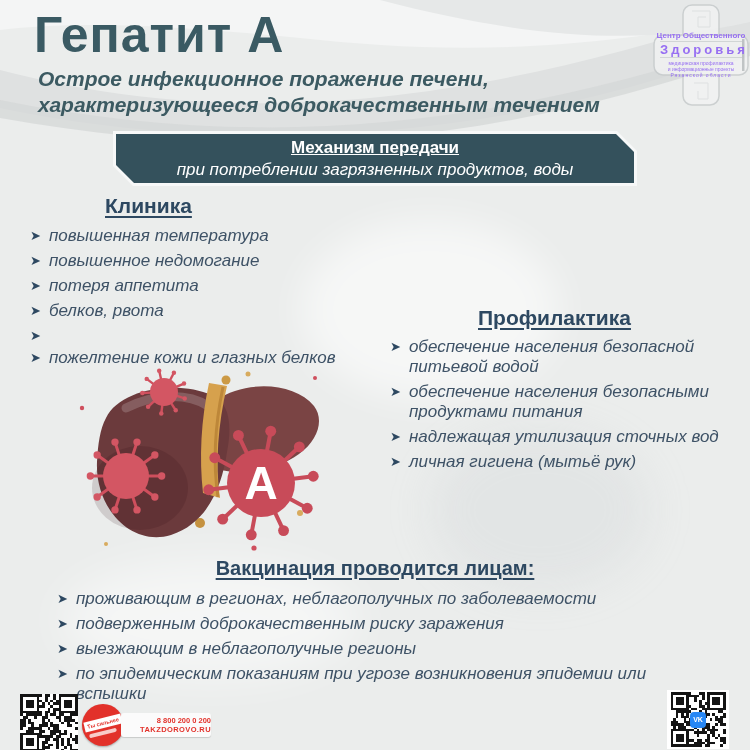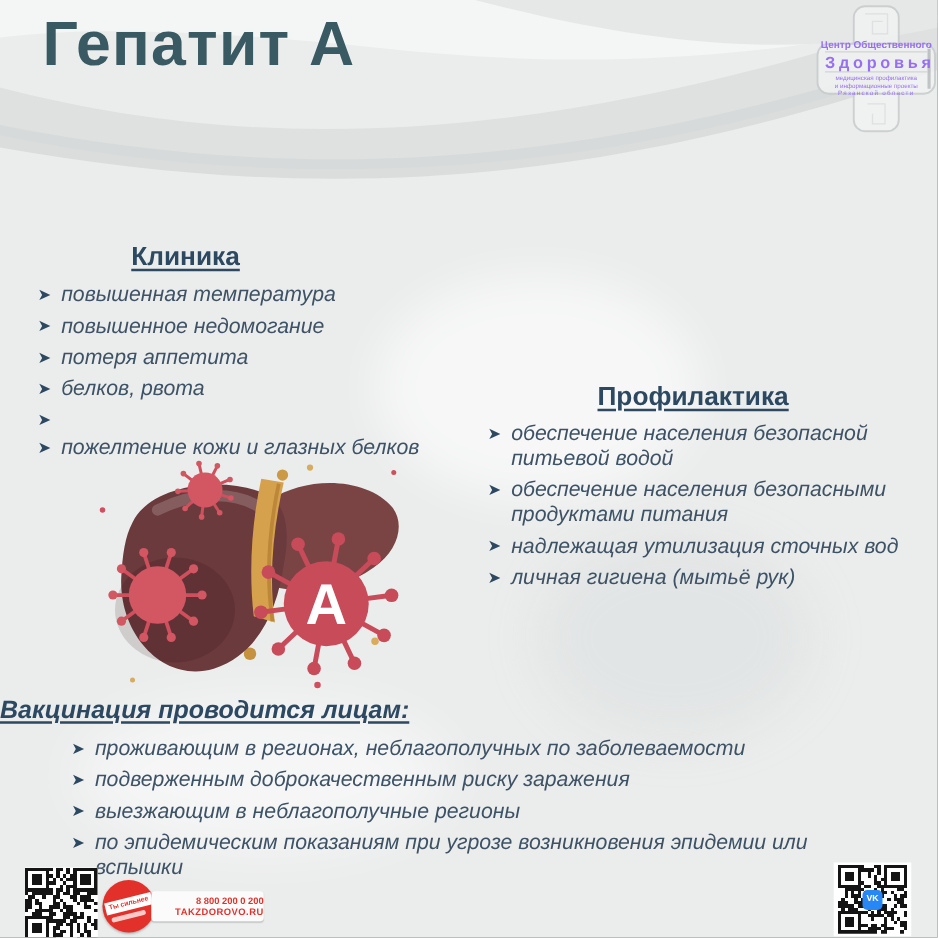--- a/index.html
+++ b/index.html
@@ -45,21 +45,21 @@
   }
   .banner-inner .b1{font-size:17px;font-weight:bold;text-decoration:underline;}
   .banner-inner .b2{font-size:17px;font-style:italic;margin-top:2px;}
   
   .sec-head{
     position:absolute;font-size:21px;font-weight:bold;color:#2d4861;
     text-decoration:underline;text-underline-offset:3px;
   }
   #clinic-head{left:105px;top:194px;}
   #prevention-head{left:478px;top:306px;}
-  #vacc-head{left:0;right:0;top:557px;text-align:left;font-size:20px;font-style:italic;}
+  #vacc-head{left:0;right:0;top:557px;text-align:center;font-size:20px;}
   
   .blist{position:absolute;margin:0;padding:0;list-style:none;}
   .blist li{display:flex;align-items:flex-start;margin-bottom:5px;}
   .blist .arr{color:#2d4861;font-size:13px;margin:2px 8px 0 0;flex:0 0 auto;font-style:normal;}
   .blist .txt{font-size:17px;font-style:italic;color:#3e5266;line-height:20px;}
   #clinic-list{left:30px;top:226px;width:345px;}
   #prevention-list{left:390px;top:337px;width:350px;}
   #vacc-list{left:57px;top:589px;width:655px;}
   
   #liver-art{position:absolute;left:68px;top:356px;}
@@ -103,20 +103,24 @@
     <path d="M0,70 C200,122 430,120 750,12 L750,48 C480,150 210,152 0,108 Z" fill="#dfe1e1"></path>
     <path d="M0,100 C250,150 480,132 750,42 L750,56 C470,152 250,162 0,118 Z" fill="#d4d7d7" opacity="0.75"></path>
     <path d="M380,0 C540,42 650,44 750,22 L750,0 Z" fill="#e6e8e8"></path>
   </svg>
 
   <div class="blotch" style="left:300px;top:220px;width:260px;height:180px;background:rgba(255,255,255,.55);filter:blur(18px);"></div>
   <div class="blotch" style="left:430px;top:430px;width:220px;height:160px;background:rgba(190,195,197,.18);filter:blur(20px);"></div>
   <div class="blotch" style="left:60px;top:560px;width:300px;height:120px;background:rgba(255,255,255,.5);filter:blur(22px);"></div>
 
   <div class="title">Гепатит А</div>
+  <div class="subtitle">
+    <div>Острое инфекционное поражение печени,</div>
+    <div>характеризующееся доброкачественным течением</div>
+  </div>
 
   <div class="org-logo">
     <svg width="98" height="104" viewBox="0 0 98 104">
       <rect x="31" y="2" width="36" height="100" rx="9" fill="#f1f2f2" stroke="#c7cbcc" stroke-width="1.5"></rect>
       <rect x="2" y="32" width="94" height="40" rx="9" fill="#f1f2f2" stroke="#c7cbcc" stroke-width="1.5"></rect>
       <rect x="33" y="34" width="32" height="36" fill="#f1f2f2"></rect>
       <rect x="90" y="36" width="2.5" height="32" fill="#b9bdbf"></rect>
       <g stroke="#dddfe0" stroke-width="1" fill="none">
         <path d="M40,8 h18 v16 h-12 v-10 h8"></path>
         <path d="M42,80 h14 v16 h-10 v-8"></path>
@@ -124,20 +128,26 @@
     </svg>
     <div class="org-text">
       <div class="l1">Центр Общественного</div>
       <div class="l2">Здоровья</div>
       <div class="l3">медицинская профилактика</div>
       <div class="l4">и информационные проекты</div>
       <div class="l5">Рязанской области</div>
     </div>
   </div>
 
+  <div class="banner-outer">
+    <div class="banner-inner">
+      <div class="b1">Механизм передачи</div>
+      <div class="b2">при потреблении загрязненных продуктов, воды</div>
+    </div>
+  </div>
 
   <div class="sec-head" id="clinic-head">Клиника</div>
   <ul class="blist" id="clinic-list">
 
       <li>
         <span class="arr">➤</span>
         <span class="txt">повышенная температура</span>
       </li>
 
       <li>

